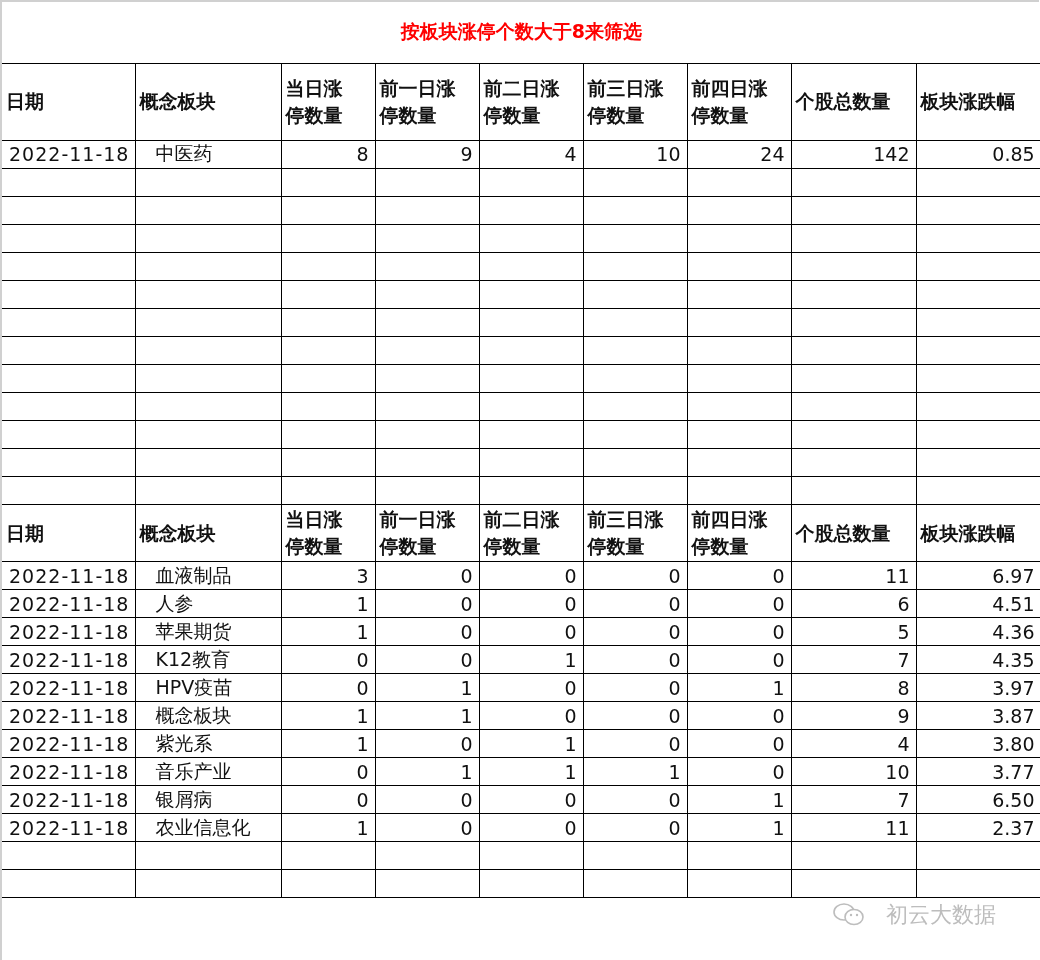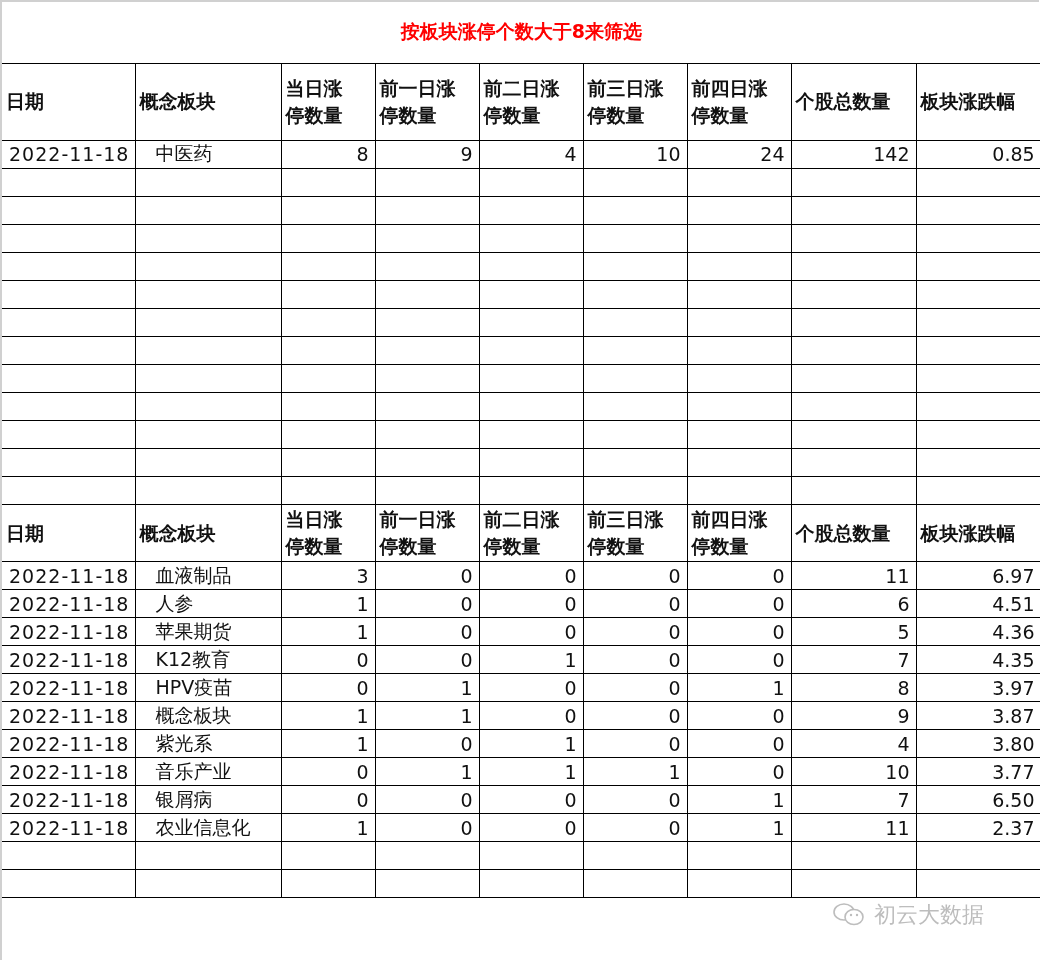--- a/index.html
+++ b/index.html
@@ -31,21 +31,21 @@
     tr.header td { font-weight: bold; font-size: 19px; line-height: 27px; vertical-align: middle; }
     tr.header td.wrap { white-space: normal; }
     td.date { text-align: center; padding-right: 2px; letter-spacing: 1px; }
     td.num { text-align: right; padding-right: 6px; }
     td.name { text-align: left; padding-left: 20px; }
     td.first { border-left: none; }
     #tbl1 { top: 0; }
     #tbl2 { top: 502px; }
     .watermark {
       position: absolute; left: 830px; top: 898px;
-      color: #bdbdbd; font-size: 22px; display: flex; align-items: center; gap: 8px;
+      color: #bdbdbd; font-size: 22px; display: flex; align-items: center; gap: 20px;
       pointer-events: none;
     }
     .wm-icon { width: 34px; height: 26px; position: relative; }
   </style>
 </head>
 <body>
 
 <div class="sheet">
 
   <table id="tbl1">

